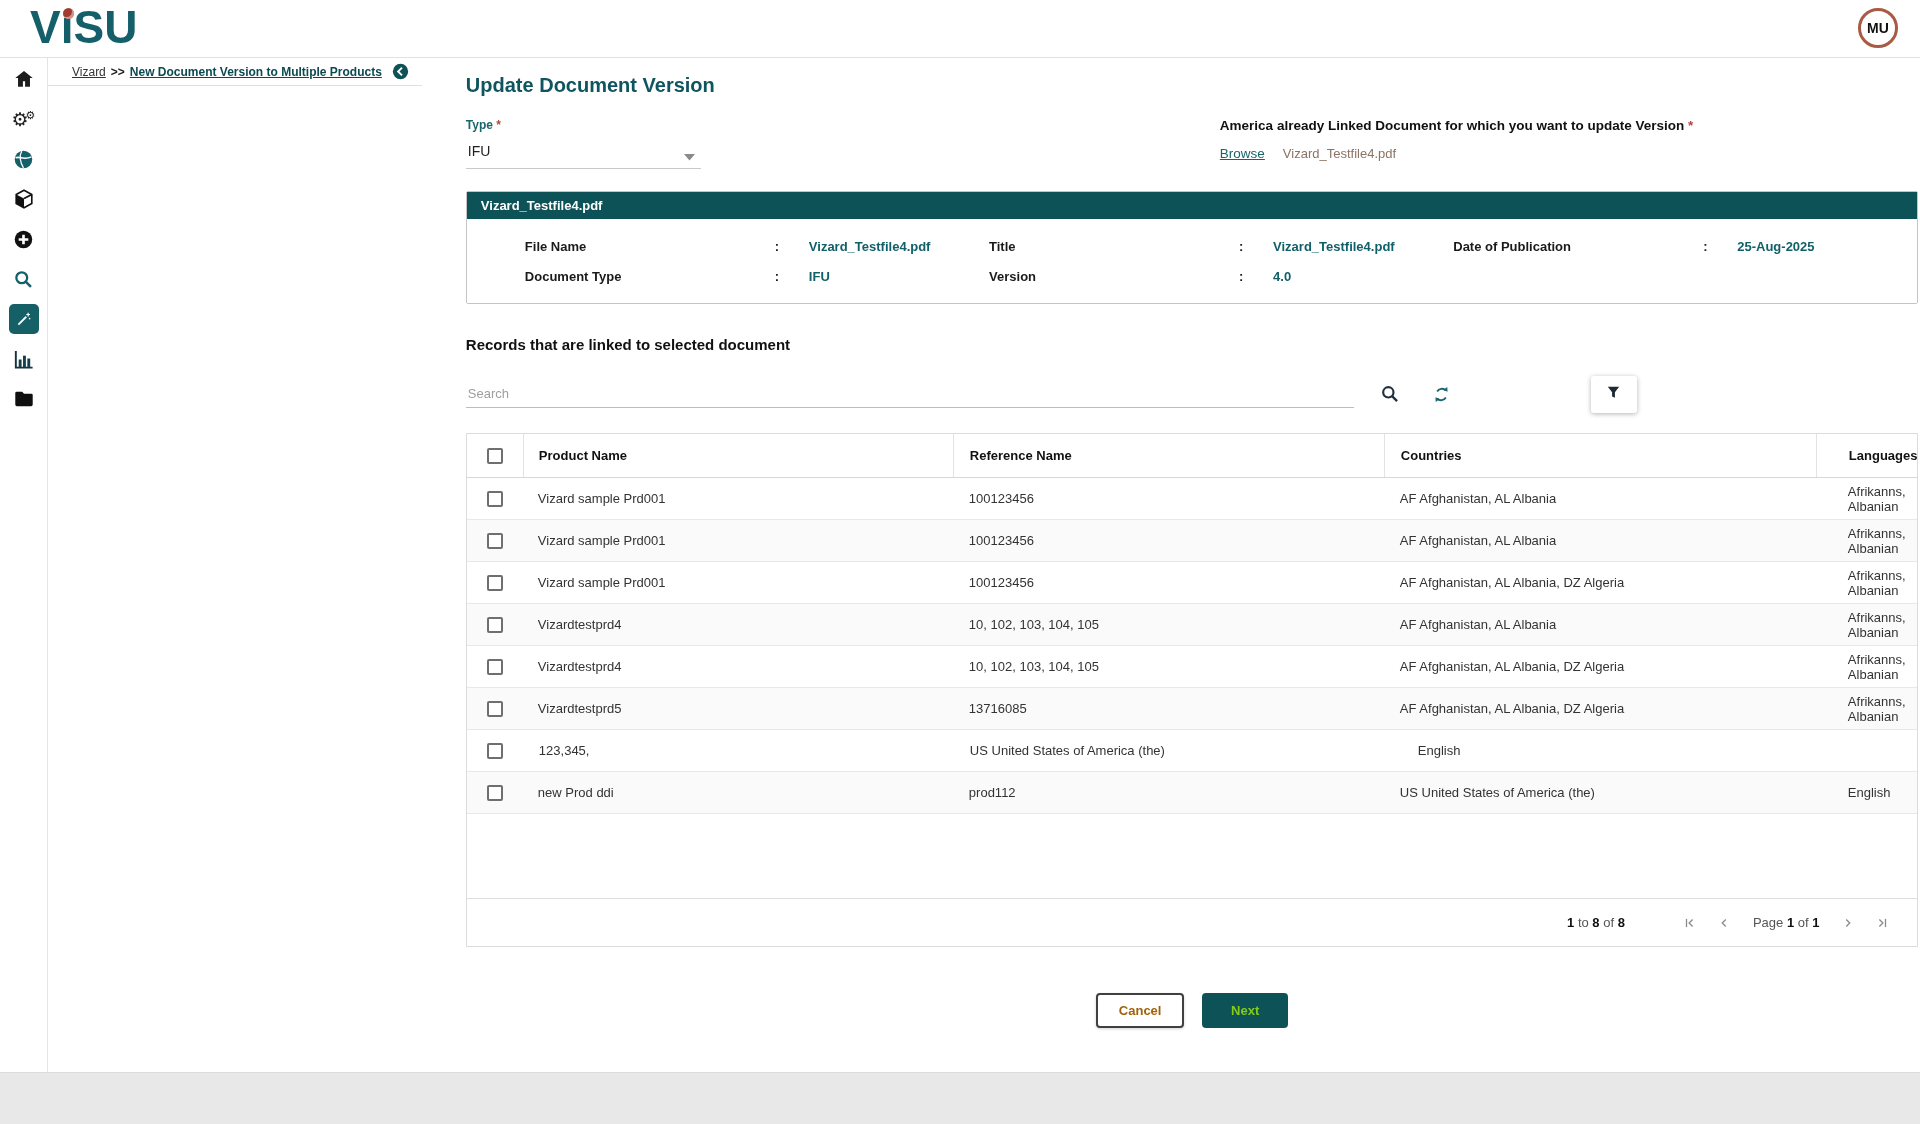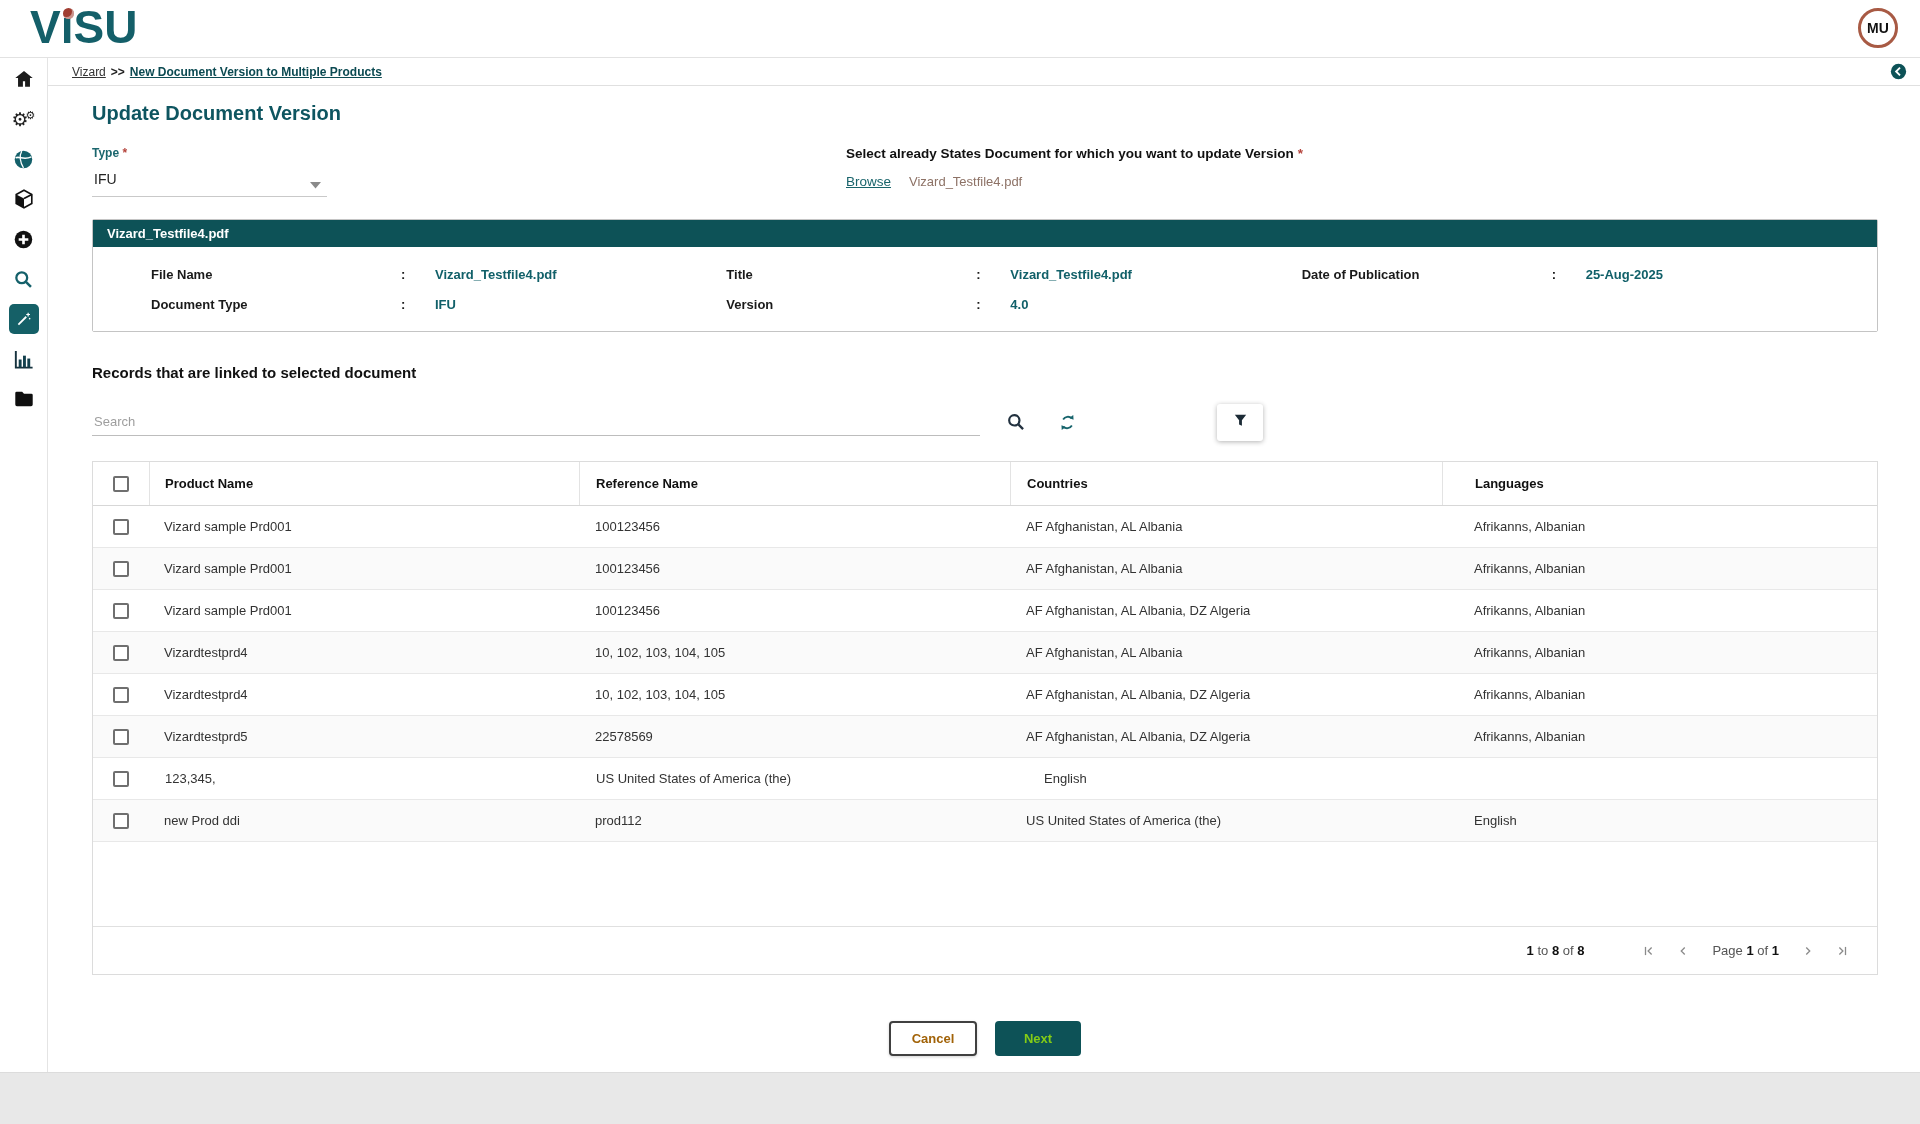--- a/index.html
+++ b/index.html
@@ -24,21 +24,21 @@
   .sidebar { width:48px; flex:none; border-right:1px solid #e4e4e4; background:#fff;
              display:flex; flex-direction:column; align-items:center; padding-top:1px; }
   .side-item { width:48px; height:40px; display:flex; align-items:center;
                justify-content:center; cursor:pointer; }
   .side-item svg { display:block; }
   .side-item.active .badge { width:30px; height:30px; background:#156067; border-radius:5px;
                display:flex; align-items:center; justify-content:center; }
   .glyph2x { font-size:19px; color:#222; line-height:1; }
   .glyph2x .mini { font-size:11px; vertical-align:top; margin-left:-3px; }
 
-  .main { flex:1; display:flex; flex-direction:column; background:#fff; }
+  .main { flex:1; display:flex; flex-direction:row; background:#fff; }
 
   
   .crumbbar { height:28px; flex:none; border-bottom:1px solid #e0e0e0; position:relative;
               display:flex; align-items:center; padding:0 40px 0 24px; font-size:12px; }
   .crumb-root { color:#333; text-decoration:underline; cursor:pointer; }
   .crumb-sep { margin:0 5px; color:#222; font-weight:bold; }
   .crumb-current { color:#0c4a52; font-weight:bold; text-decoration:underline; cursor:pointer; }
   .backbtn { position:absolute; right:13px; top:5px; cursor:pointer; line-height:0; }
 
   
@@ -227,21 +227,21 @@
             <span>IFU</span>
             <span class="chev">
               <svg width="11" height="7" viewBox="0 0 11 7">
                   <polygon points="0,0 11,0 5.5,6.5" fill="#8a8a8a"></polygon>
                 </svg>
             </span>
           </div>
         </div>
         <div class="form-right">
           <div class="req-label">
-            <span>Select already States Document for which you want to update Version</span>
+            <span>America already Linked Document for which you want to update Version</span>
             <span class="asterisk">*</span>
           </div>
           <div class="browse-row">
             <span class="browse">Browse</span>
             <span class="filename">Vizard_Testfile4.pdf</span>
           </div>
         </div>
       </div>
 
       <div class="doc-panel">
@@ -356,21 +356,21 @@
               <div class="cell col1">Vizardtestprd4</div>
               <div class="cell col2">10, 102, 103, 104, 105</div>
               <div class="cell col3">AF Afghanistan, AL Albania, DZ Algeria</div>
               <div class="cell col4">Afrikanns, Albanian</div>
             </div>
             <div class="trow">
               <div class="cell col-check">
                 <span class="checkbox"></span>
               </div>
               <div class="cell col1">Vizardtestprd5</div>
-              <div class="cell col2">22578569</div>
+              <div class="cell col2">13716085</div>
               <div class="cell col3">AF Afghanistan, AL Albania, DZ Algeria</div>
               <div class="cell col4">Afrikanns, Albanian</div>
             </div>
             <div class="trow">
               <div class="cell col-check">
                 <span class="checkbox"></span>
               </div>
               <div class="cell col2">123,345,</div>
               <div class="cell col3">US United States of America (the)</div>
               <div class="cell col4">English</div>

